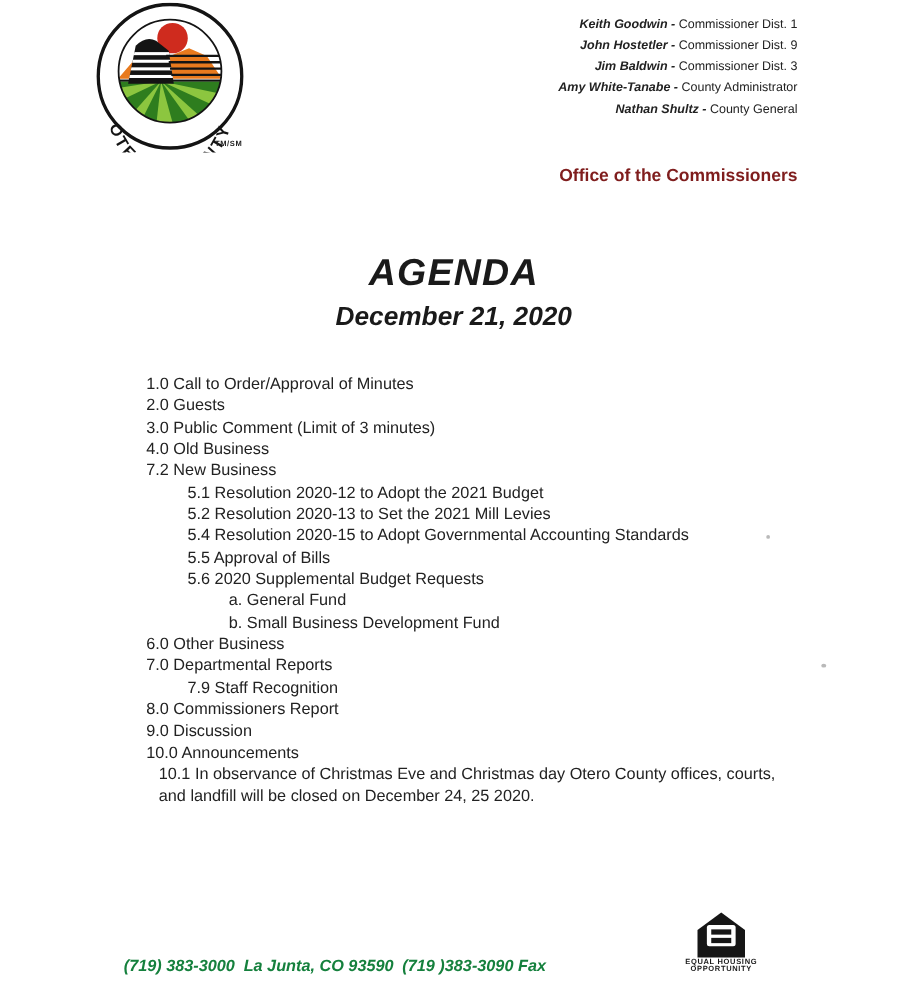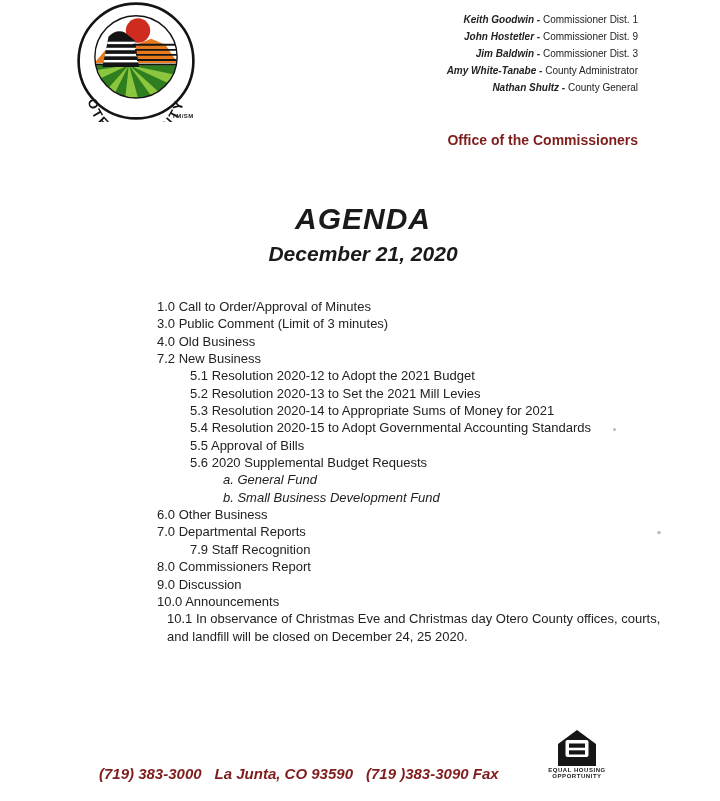--- a/index.html
+++ b/index.html
@@ -15,28 +15,28 @@
   .officials { position:absolute; right:82px; top:11px; text-align:right; font-size:10px; line-height:17px; color:#222; }
   .official-name, .official-sep { font-weight:bold; font-style:italic; }
   .office-label { position:absolute; right:82px; top:132px; font-size:14px; font-weight:bold; color:#7f1d1d; }
   
   .doc-title { position:absolute; left:0; right:-6px; top:202px; text-align:center;
                font-size:30px; font-weight:bold; font-style:italic; letter-spacing:1px; color:#1a1a1a; }
   .doc-date  { position:absolute; left:0; right:-6px; top:242px; text-align:center;
                font-size:21px; font-weight:bold; font-style:italic; color:#1a1a1a; }
   
   .agenda-list { position:absolute; left:117px; top:298px; width:575px; font-size:13px; color:#222; }
-  .agenda-list .row { line-height:17.35px; white-space:nowrap;margin-left:40px; }
+  .agenda-list .row { line-height:17.35px; white-space:nowrap; }
   .row.lvl0 { padding-left:0; }
   .row.lvl1 { padding-left:33px; }
-  .row.lvl2 { padding-left:66px;font-style:italic; }
+  .row.lvl2 { padding-left:66px; }
   .row.wrapline { padding-left:10px; }
   
-  .footer-line { position:absolute; left:99px; top:765px; display:flex; gap:13px;
-                 font-size:15px; font-weight:bold; font-style:italic; color:#7f1d1d; white-space:nowrap; }
+  .footer-line { position:absolute; left:99px; top:765px; display:flex; gap:7px;
+                 font-size:13px; font-weight:bold; font-style:italic; color:#15803d; white-space:nowrap; }
   .footer-line sup { font-size:0.62em; vertical-align:super; }
   .eh-block { position:absolute; left:545px; top:729px; width:64px; text-align:center; color:#1a1a1a; }
   .eh-block svg { display:block; margin:0 auto 1px auto; }
   .eh-text { font-size:6px; font-weight:bold; letter-spacing:0.09em; line-height:5.5px; }
   
   .speck { position:absolute; border-radius:50%; background:#b9b9b9; }
   .speck.s1 { left:613px; top:428px; width:3px; height:3px; }
   .speck.s2 { left:657px; top:531px; width:4px; height:3px; }
 </style>
 </head>
@@ -104,26 +104,26 @@
     <div class="official-row"><span class="official-name">Nathan Shultz</span><span class="official-sep"> - </span><span class="official-title">County General</span></div>
   </div>
 
   <div class="office-label">Office of the Commissioners</div>
 
   <div class="doc-title">AGENDA</div>
   <div class="doc-date">December 21, 2020</div>
 
   <div class="agenda-list">
     <div class="row lvl0">1.0 Call to Order/Approval of Minutes</div>
+    <div class="row lvl0">2.0 Guests</div>
     <div class="row lvl0">3.0 Public Comment (Limit of 3 minutes)</div>
     <div class="row lvl0">4.0 Old Business</div>
     <div class="row lvl0">7.2 New Business</div>
     <div class="row lvl1">5.1 Resolution 2020-12 to Adopt the 2021 Budget</div>
     <div class="row lvl1">5.2 Resolution 2020-13 to Set the 2021 Mill Levies</div>
-    <div class="row lvl1">5.3 Resolution 2020-14 to Appropriate Sums of Money for 2021</div>
     <div class="row lvl1">5.4 Resolution 2020-15 to Adopt Governmental Accounting Standards</div>
     <div class="row lvl1">5.5 Approval of Bills</div>
     <div class="row lvl1">5.6 2020 Supplemental Budget Requests</div>
     <div class="row lvl2">a. General Fund</div>
     <div class="row lvl2">b. Small Business Development Fund</div>
     <div class="row lvl0">6.0 Other Business</div>
     <div class="row lvl0">7.0 Departmental Reports</div>
     <div class="row lvl1">7.9 Staff Recognition</div>
     <div class="row lvl0">8.0 Commissioners Report</div>
     <div class="row lvl0">9.0 Discussion</div>

